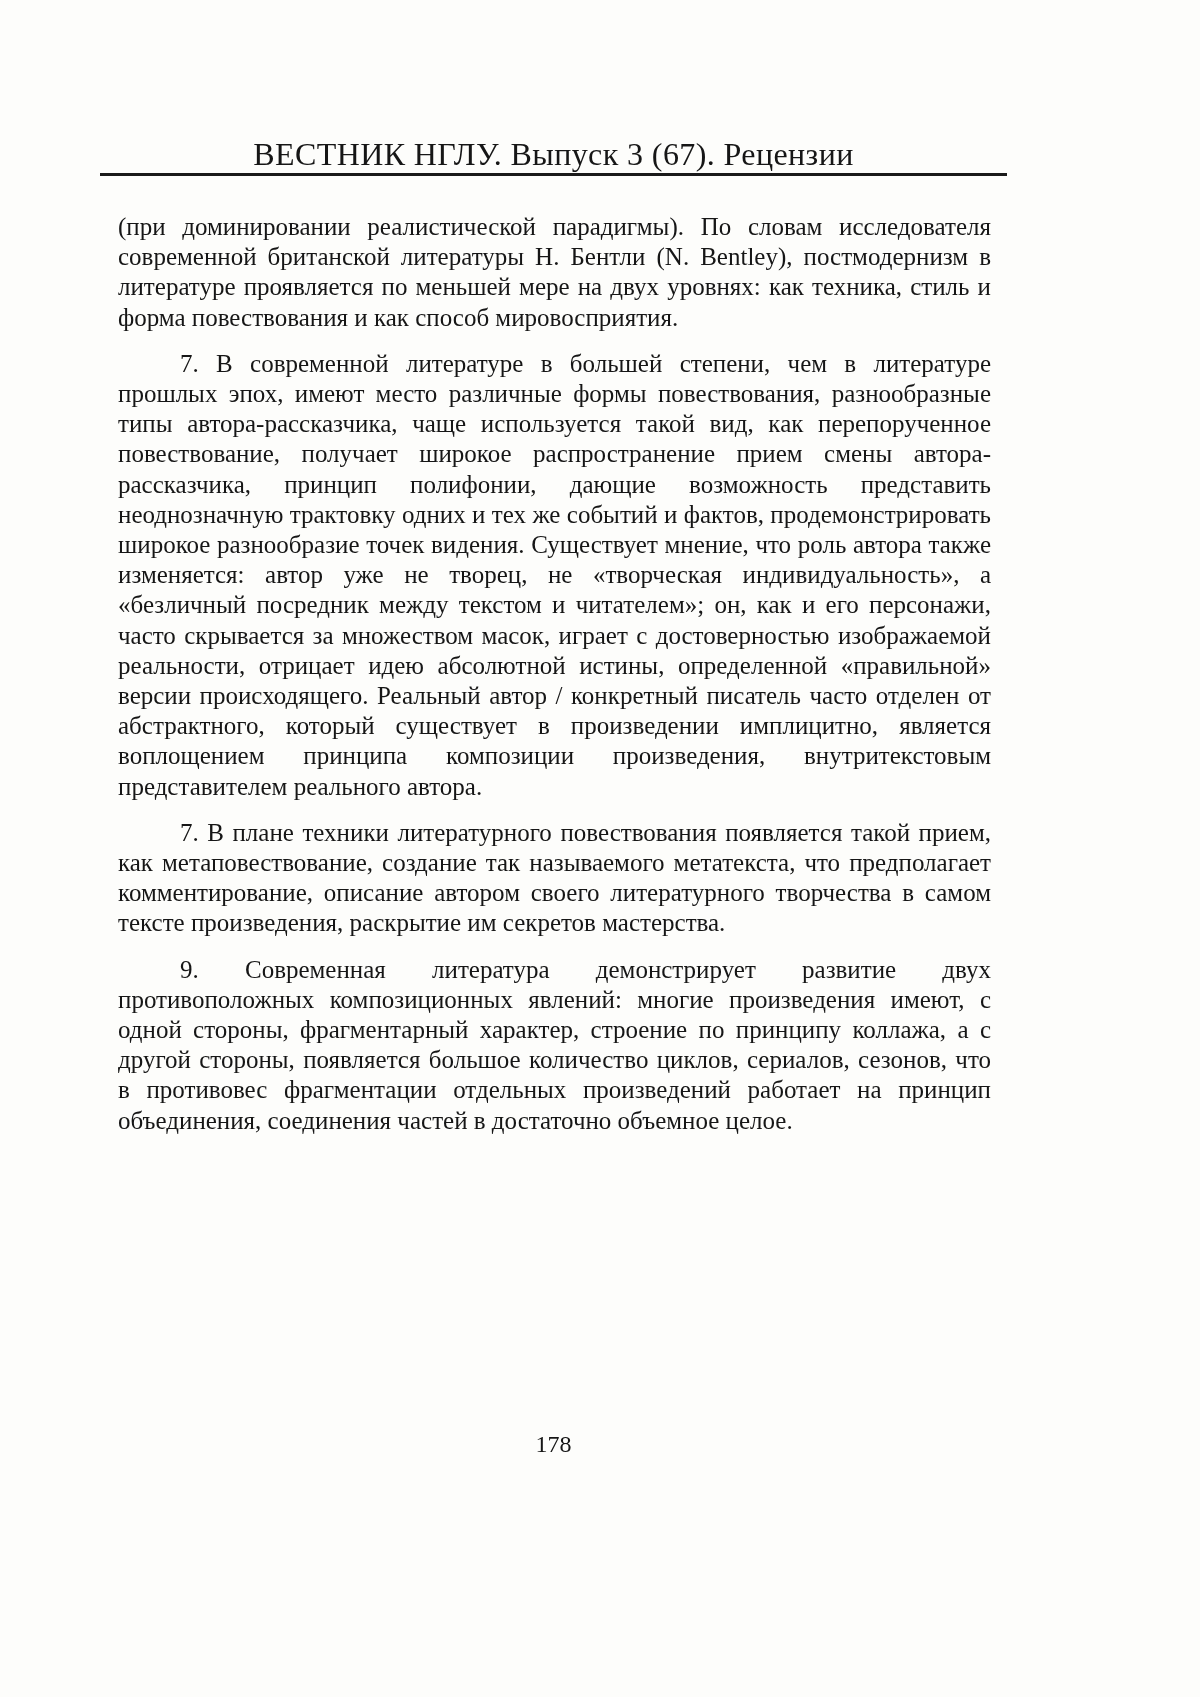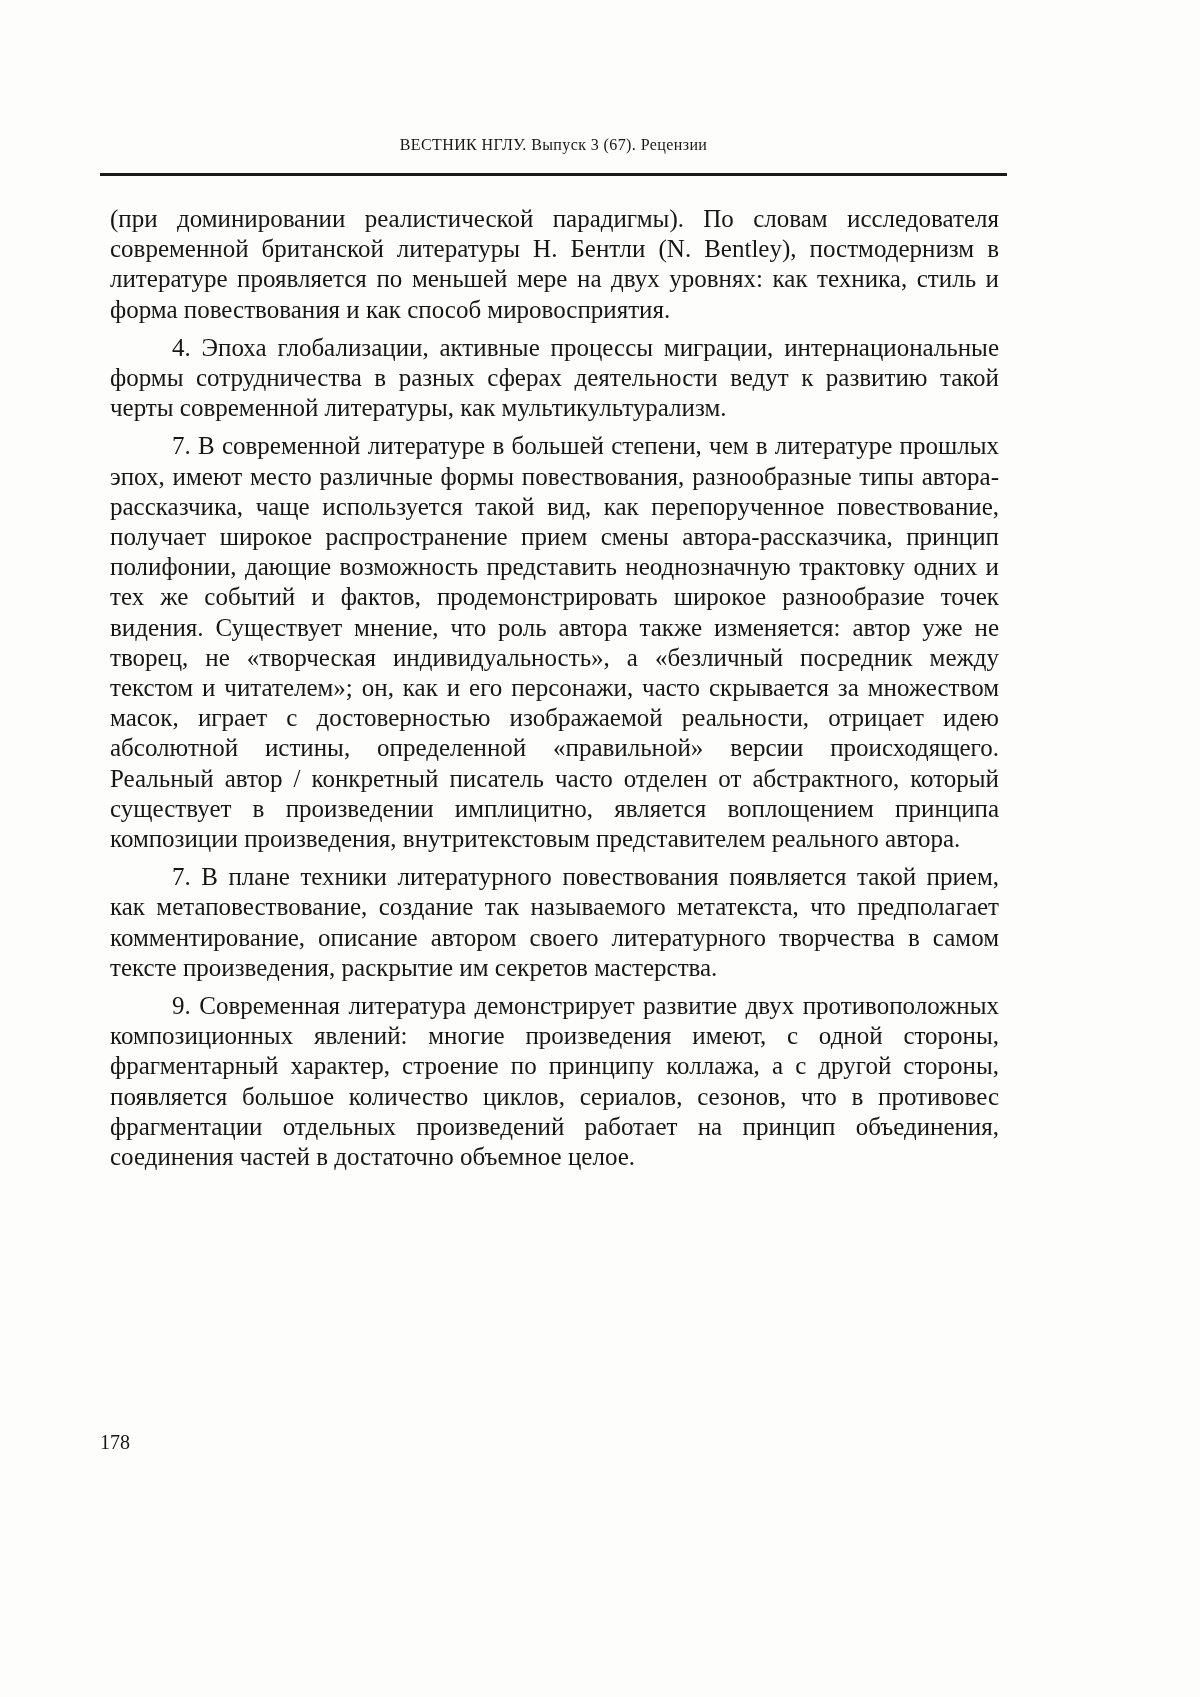--- a/index.html
+++ b/index.html
@@ -18,21 +18,21 @@
     width: 1200px;
     height: 1697px;
     overflow: hidden;
   }
   .journal-header {
     position: absolute;
     top: 136px;
     left: 100px;
     width: 907px;
     text-align: center;
-    font-size: 16px;
+    font-size: 32px;
     letter-spacing: 0.4px;
     white-space: nowrap;
   }
   .header-rule {
     position: absolute;
     top: 173px;
     left: 100px;
     width: 907px;
     height: 0;
     border-top: 3px solid #1a1a1a;
@@ -43,47 +43,46 @@
     left: 102px;
     width: 905px;
     font-size: 25px;
     line-height: 30.2px;
     text-align: justify;
     text-justify: inter-word;
     hyphens: auto;
     -webkit-hyphens: auto;
   }
   .content p {
-    margin: 8px;
+    margin: 16px;
     padding: 0;
   }
   .content p.ind {
     text-indent: 62px;
   }
   .page-number {
     position: absolute;
     top: 1431px;
     left: 100px;
     width: 907px;
-    text-align: left;
-    font-size: 20px;
+    text-align: center;
+    font-size: 24px;
   }
 </style>
 </head>
 <body>
 
 <div class="page">
 
   <div class="journal-header">ВЕСТНИК НГЛУ. Выпуск 3 (67). Рецензии</div>
 
   <div class="header-rule"></div>
 
   <div class="content">
     <p>(при доминировании реалистической парадигмы). По словам исследователя современной британской литературы Н. Бентли (N. Bentley), постмодернизм в литературе проявляется по меньшей мере на двух уровнях: как техника, стиль и форма повествования и как способ мировосприятия.</p>
-    <p class="ind">4. Эпоха глобализации, активные процессы миграции, интернациональные формы сотрудничества в разных сферах деятельности ведут к развитию такой черты современной литературы, как мультикультурализм.</p>
     <p class="ind">7. В современной литературе в большей степени, чем в литературе прошлых эпох, имеют место различные формы повествования, разнообразные типы автора-рассказчика, чаще используется такой вид, как перепорученное повествование, получает широкое распространение прием смены автора-рассказчика, принцип полифонии, дающие возможность представить неоднозначную трактовку одних и тех же событий и фактов, продемонстрировать широкое разнообразие точек видения. Существует мнение, что роль автора также изменяется: автор уже не творец, не «творческая индивидуальность», а «безличный посредник между текстом и читателем»; он, как и его персонажи, часто скрывается за множеством масок, играет с достоверностью изображаемой реальности, отрицает идею абсолютной истины, определенной «правильной» версии происходящего. Реальный автор / конкретный писатель часто отделен от абстрактного, который существует в произведении имплицитно, является воплощением принципа композиции произведения, внутритекстовым представителем реального автора.</p>
     <p class="ind">7. В плане техники литературного повествования появляется такой прием, как метаповествование, создание так называемого метатекста, что предполагает комментирование, описание автором своего литературного творчества в самом тексте произведения, раскрытие им секретов мастерства.</p>
     <p class="ind">9. Современная литература демонстрирует развитие двух противоположных композиционных явлений: многие произведения имеют, с одной стороны, фрагментарный характер, строение по принципу коллажа, а с другой стороны, появляется большое количество циклов, сериалов, сезонов, что в противовес фрагментации отдельных произведений работает на принцип объединения, соединения частей в достаточно объемное целое.</p>
   </div>
 
   <div class="page-number">178</div>
 
 </div>
 
 </body></html>

